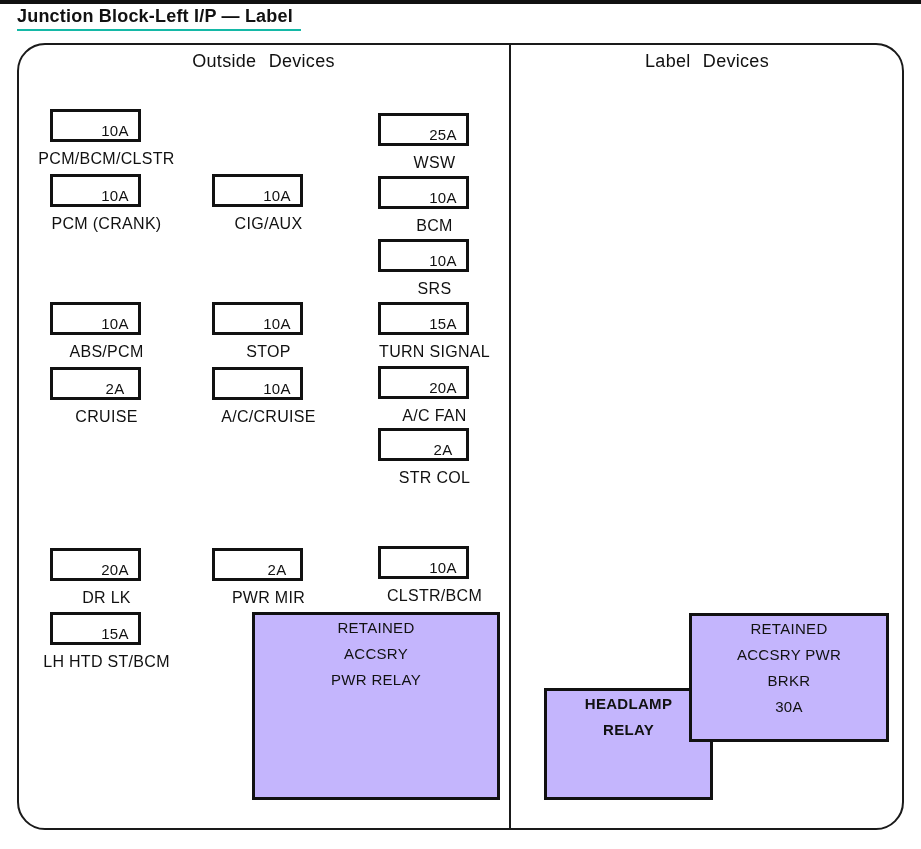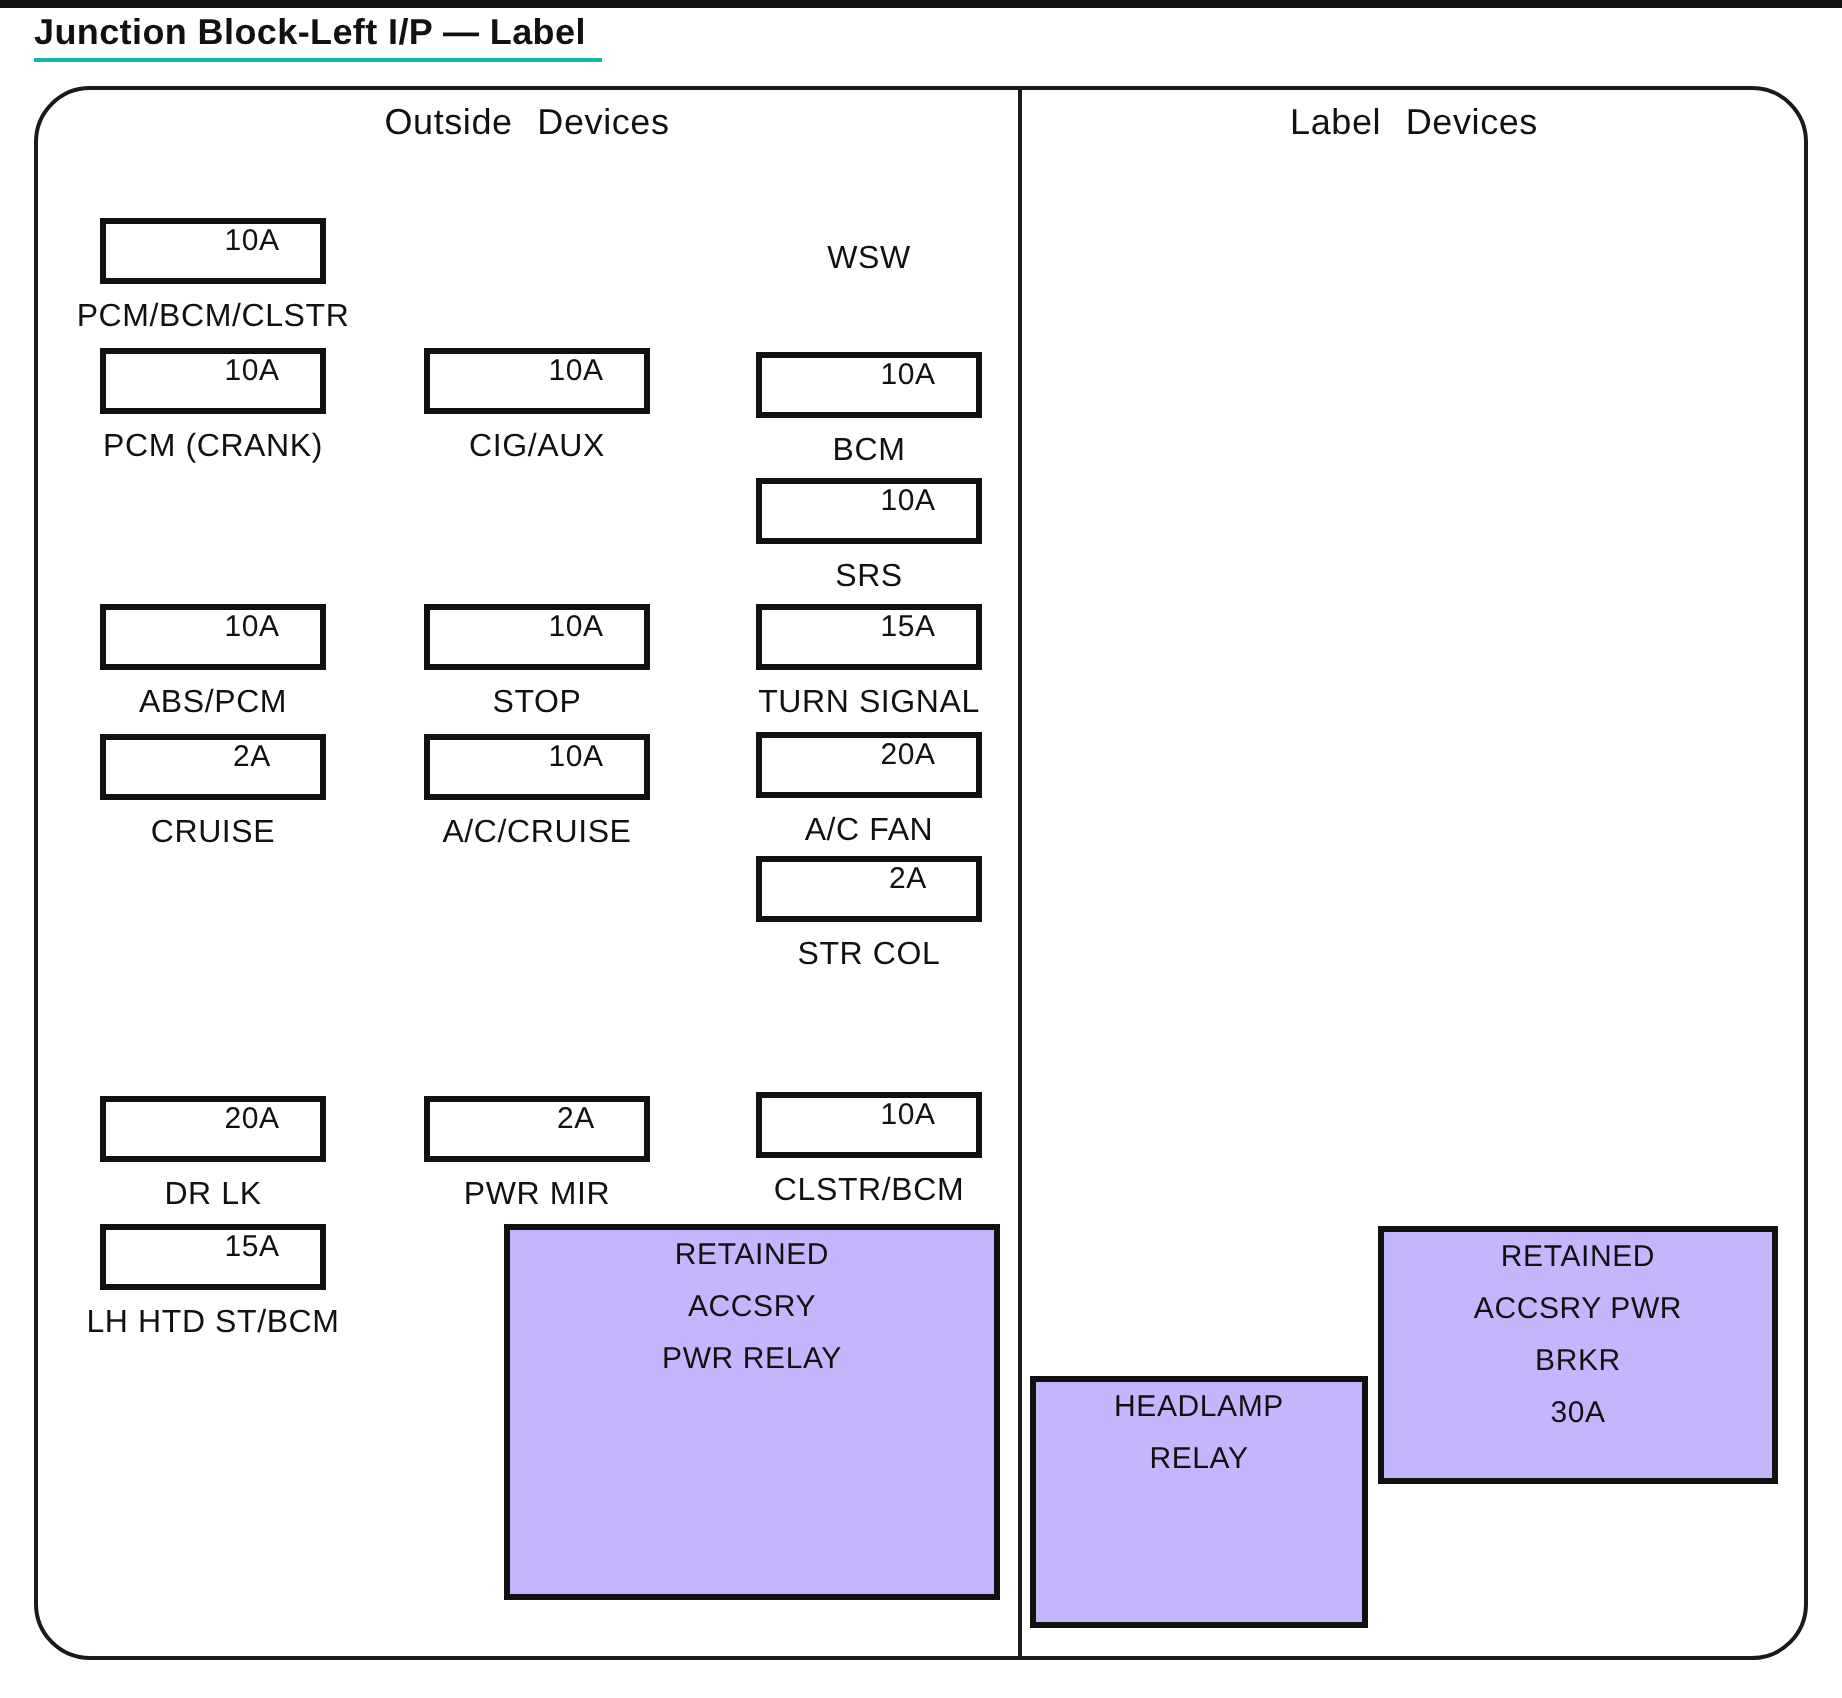--- a/index.html
+++ b/index.html
@@ -37,23 +37,23 @@
   .section-heading {
     position: absolute; top: 51px;
     font-size: 18px; letter-spacing: 0.3px; word-spacing: 7px;
     text-align: center; white-space: nowrap;
   }
   .heading-outside { left: 17px; width: 493px; }
   .heading-inside  { left: 510px; width: 394px; }
 
   .fuse { position: absolute; width: 113px; }
   .fuse-box {
-    width: 113px; height: 33px;
+    width: 91px; height: 33px;
     border: 3px solid #111111;
-    display: flex; align-items: flex-start; justify-content: center;
+    display: flex; align-items: flex-end; justify-content: center;
     font-size: 15px; letter-spacing: 0.3px;
     background: #ffffff;
     padding-left: 39px;
   }
   .fuse-label-wrap {
     margin-top: 8px;
     display: flex; justify-content: center;
   }
   .fuse-label {
     font-size: 16px; letter-spacing: 0.3px; white-space: nowrap;
@@ -61,21 +61,21 @@
 
   .relay {
     position: absolute;
     border: 3px solid #111111;
     background: #c4b5fd;
     display: flex; justify-content: center;
     text-align: center;
   }
   .relay-lines { font-size: 15px; letter-spacing: 0.3px; line-height: 26px; }
   .relay-rap      { left: 252px; top: 612px; width: 248px; height: 188px; }
-  .relay-headlamp { left: 515px; top: 688px; width: 169px; height: 126px; }
+  .relay-headlamp { left: 544px; top: 688px; width: 169px; height: 112px; font-weight: bold; }
   .relay-brkr     { left: 689px; top: 613px; width: 200px; height: 129px; }
 </style>
 </head>
 <body>
 
 <div class="top-rule"></div>
 
 <h1 class="page-title">Junction Block-Left I/P — Label</h1>
 
 <div class="panel"></div>
@@ -102,20 +102,23 @@
 </div>
 <div class="fuse" style="left:212px;top:174px">
   <div class="fuse-box">
       <span>10A</span>
     </div>
   <div class="fuse-label-wrap">
       <span class="fuse-label">CIG/AUX</span>
     </div>
 </div>
 <div class="fuse" style="left:378px;top:113px">
+  <div class="fuse-box">
+      <span>25A</span>
+    </div>
   <div class="fuse-label-wrap">
       <span class="fuse-label">WSW</span>
     </div>
 </div>
 <div class="fuse" style="left:378px;top:176px">
   <div class="fuse-box">
       <span>10A</span>
     </div>
   <div class="fuse-label-wrap">
       <span class="fuse-label">BCM</span>

